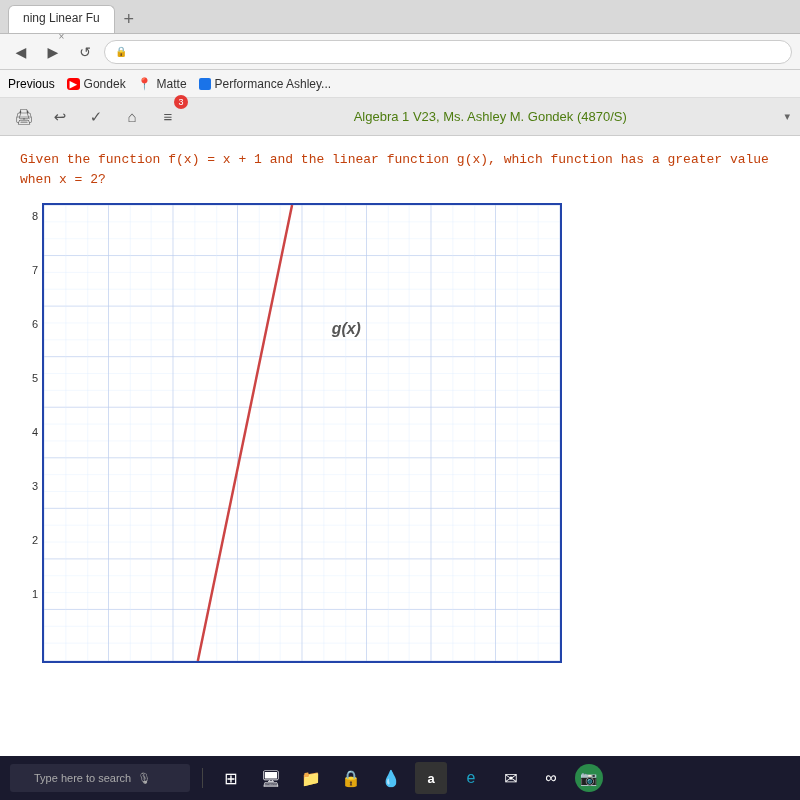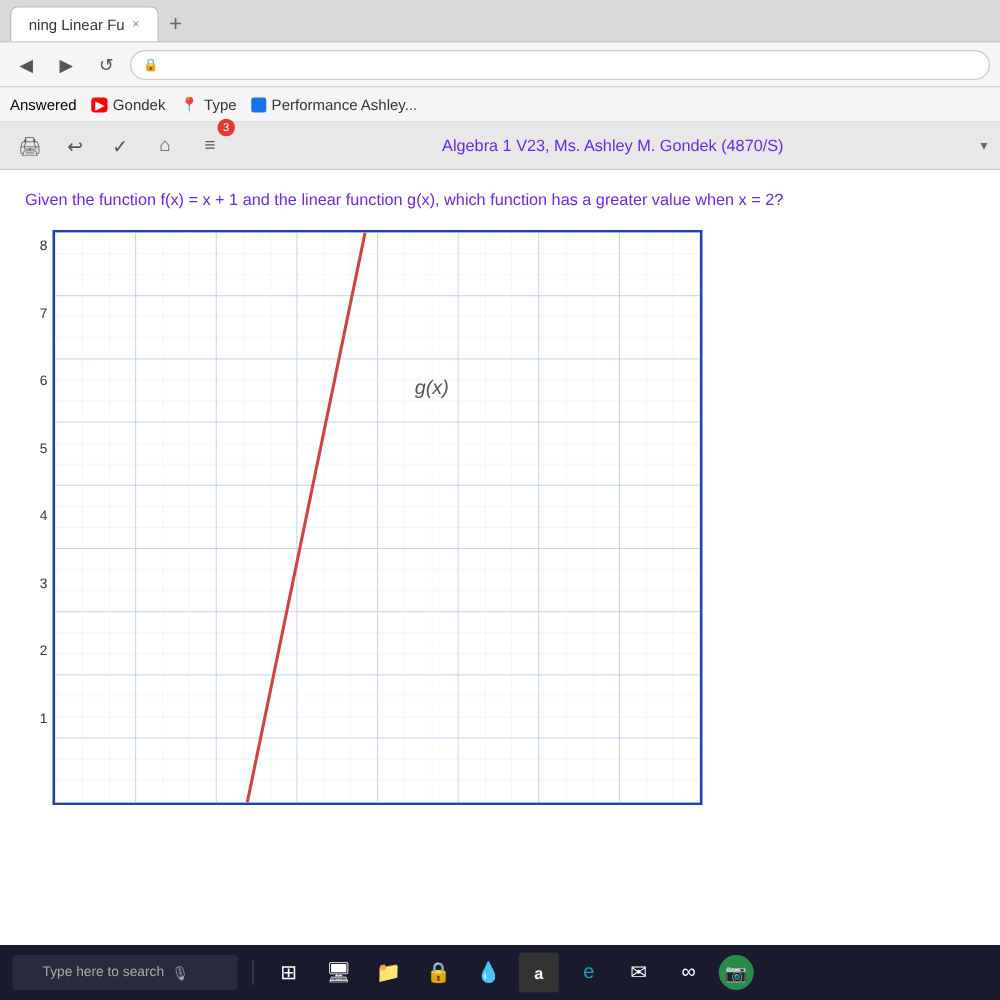--- a/index.html
+++ b/index.html
@@ -40,20 +40,21 @@
       color: #333;
       display: flex;
       align-items: center;
       gap: 6px;
       height: 28px;
       max-width: 200px;
     }
     .tab.active {
       background: #fff;
       z-index: 1;
+      flex-direction: column;
     }
     .tab-close {
       font-size: 10px;
       color: #888;
       cursor: pointer;
     }
     .tab-add {
       width: 28px;
       height: 28px;
       display: flex;
@@ -177,51 +178,53 @@
       height: 14px;
       display: flex;
       align-items: center;
       justify-content: center;
       position: relative;
       top: -8px;
       left: -8px;
     }
     .course-title {
       font-size: 13px;
-      color: #6d28d9;
+      color: #4d7c0f;
       font-weight: 500;
     }
     .dropdown-arrow {
       font-size: 11px;
       color: #666;
     }
 
     
     .main-content {
       flex: 1;
       background: #ffffff;
       padding: 14px 20px;
       overflow: hidden;
     }
 
     .question-text {
       font-size: 13px;
-      color: #6d28d9;
+      color: #c2410c;
       margin-bottom: 14px;
       line-height: 1.5;
+      font-family: Liberation Mono, monospace;
     }
 
     
     .graph-wrapper {
       position: relative;
       width: 520px;
       height: 460px;
       border: 2px solid #2244aa;
       background: white;
       margin-left: 20px;
+      font-weight: bold;
     }
     .axis-label {
       font-size: 11px;
       color: #333;
       text-align: right;
       line-height: 1;
     }
 
     
     .bottom-bar {
@@ -320,28 +323,28 @@
   <div class="address-bar-row">
     <button class="nav-btn">◀</button>
     <button class="nav-btn">▶</button>
     <button class="nav-btn">↺</button>
     <div class="address-box">
       <span class="lock-icon">🔒</span>
     </div>
   </div>
 
   <div class="bookmarks-bar">
-    <span>Answered</span>
+    <span>Previous</span>
     <div class="bookmark-item">
       <span class="youtube-icon">▶</span>
       <span>Gondek</span>
     </div>
     <div class="bookmark-item">
       <span class="maps-pin">📍</span>
-      <span>Type</span>
+      <span>Matte</span>
     </div>
     <div class="bookmark-item">
       <span class="perf-icon"></span>
       <span>Performance Ashley...</span>
     </div>
   </div>
 
   <div class="toolbar">
     <div class="toolbar-icon">🖨</div>
     <div class="toolbar-icon">↩</div>

